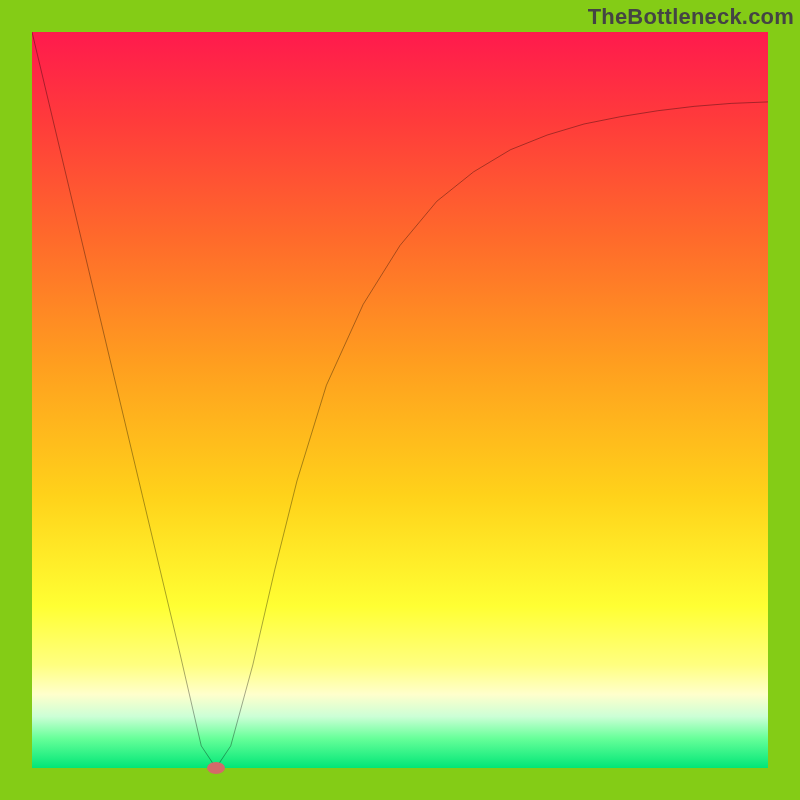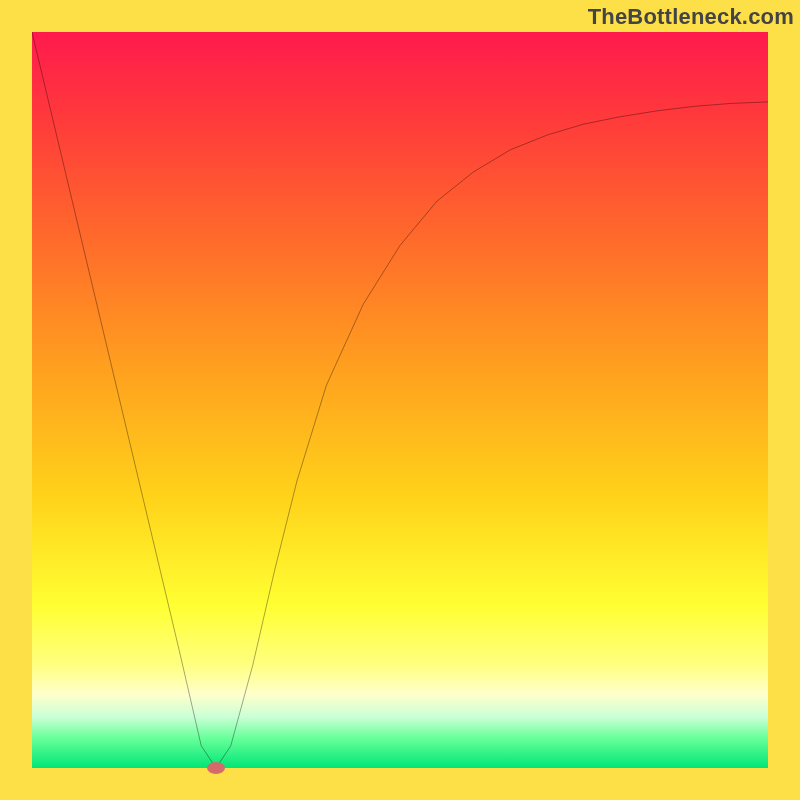--- a/index.html
+++ b/index.html
@@ -8,21 +8,21 @@
     width: 800px;
     height: 800px;
     background: #000;
     font-family: Arial, Helvetica, sans-serif;
     overflow: hidden;
   }
   .frame {
     position: relative;
     width: 800px;
     height: 800px;
-    background: #fde047;
+    background: #84cc16;
   }
   .plot {
     position: absolute;
     left: 32px;
     top: 32px;
     width: 736px;
     height: 736px;
     background: linear-gradient(
       to bottom,
       #ff1a4d 0%,

